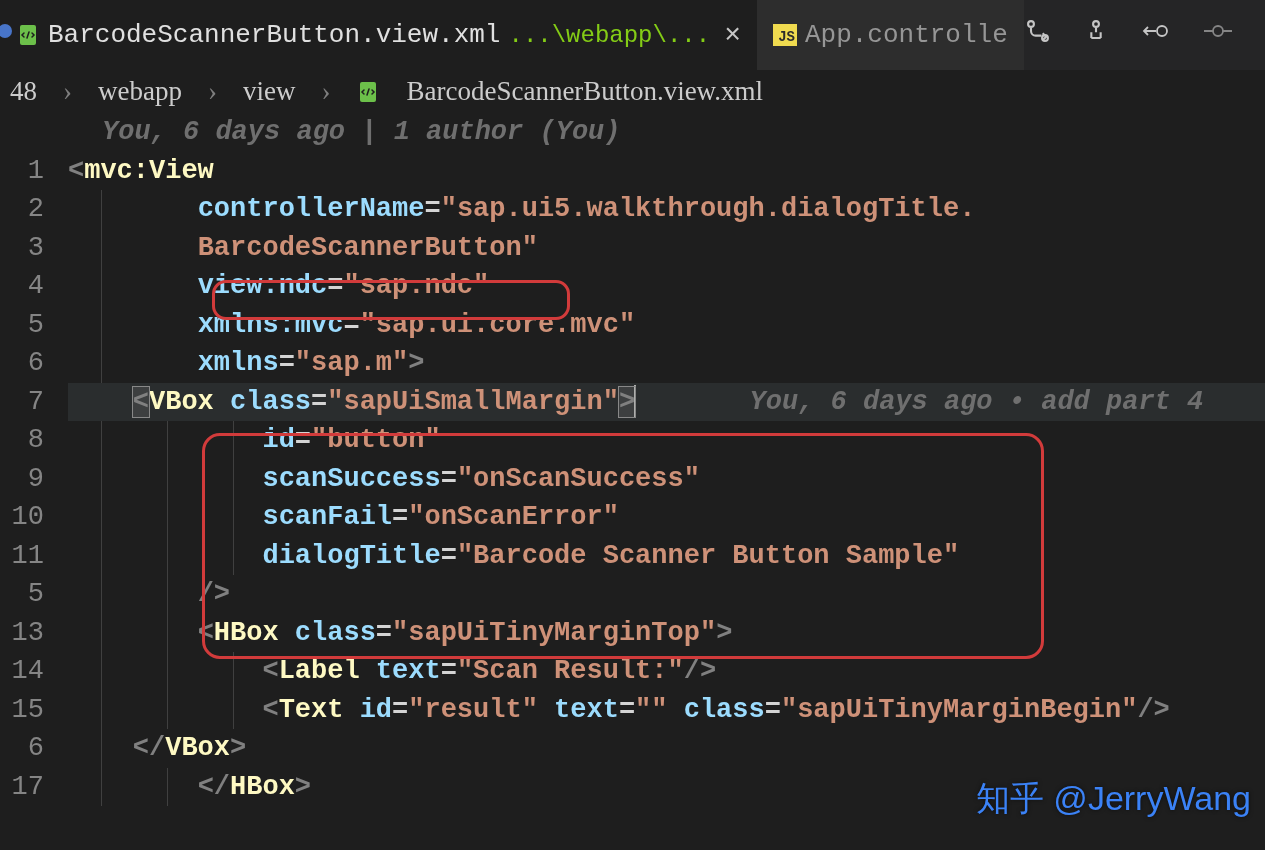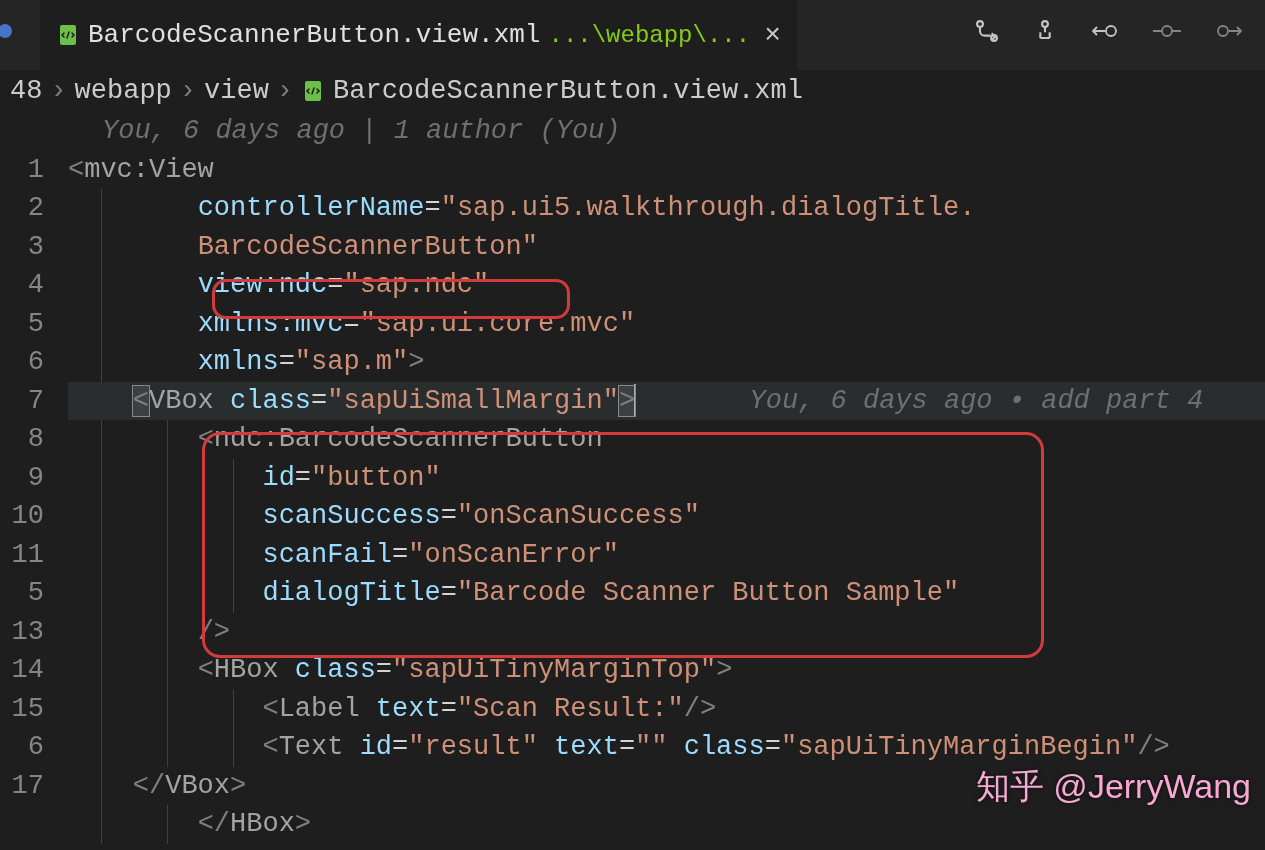--- a/index.html
+++ b/index.html
@@ -49,45 +49,46 @@
     align-items: center;
     gap: 30px;
     padding-right: 20px;
   }
   .tbicon { color: #c5c5c5; font-size: 26px; }
   .breadcrumb {
     display: flex;
     align-items: center;
     padding: 6px 10px;
     font-size: 27px;
-    gap: 8px;
+    gap: 26px;
     color: #cccccc;
     background: #1e1e1e;
+    font-family: Liberation Serif, serif;
   }
   .breadcrumb .sep { color: #7e7e7e; }
   .editor {
     position: relative;
     display: flex;
     font-size: 27px;
     line-height: 38.5px;
   }
   .gutter {
     width: 68px;
     text-align: right;
     color: #858585;
     padding-right: 24px;
     user-select: none;
   }
   .gutter div { height: 38.5px; }
   .code { position: relative; flex: 1; }
-  .line { height: 38.5px; white-space: pre; position: relative; }
+  .line { height: 38.5px; white-space: pre; position: relative; font-weight: bold; }
   .blame-line { color: #6f6f6f; font-style: italic; padding-left: 34px; }
   .hl6 { background: #2a2d2e; }
   .tag-open { color: #808080; }
-  .elname { color: #a3a3a3; }
+  .elname { color: #fef9c3; }
   .attr { color: #9cdcfe; }
   .eq { color: #d4d4d4; }
   .str { color: #ce9178; }
   .blame-inline { color: #6f6f6f; font-style: italic; }
   .cursor-caret {
     display:inline-block;
     border-left: 2px solid #aeafad;
     height: 32px; vertical-align: middle;
     margin-left: -1px;
   }
@@ -106,22 +107,22 @@
   .red-box2 {
     position: absolute;
     border: 3px solid #d23b3b;
     border-radius: 18px;
     top: 320px; left: 134px;
     width: 842px; height: 226px;
     pointer-events: none;
   }
   .watermark {
     position: absolute;
-    right: 14px; bottom: 40px;
-    color: #f9a8d4;
+    right: 14px; bottom: 28px;
+    color: #3b82f6;
     font-family: "Segoe UI","Microsoft YaHei",sans-serif;
     font-size: 34px;
     font-weight: 500;
     text-shadow: 0 0 4px rgba(0,0,0,.6);
   }
   .dot-indicator {
     width: 14px; height: 14px;
     border-radius: 50%;
     background: #4875c9;
     position:absolute;
@@ -141,20 +142,24 @@
   <div class="tab active">
     <span class="green-diamond">
       <svg viewBox="0 0 24 24">
           <rect x="4" y="2" width="16" height="20" rx="2" fill="#6cc04a"></rect>
           <path d="M8 10l-2 2 2 2M16 10l2 2-2 2M13 9l-2 6" stroke="#1e1e1e" stroke-width="1.5" fill="none" stroke-linecap="round"></path>
         </svg>
     </span>
     <span class="tab-title">BarcodeScannerButton.view.xml</span>
     <span class="tab-sub">...\webapp\...</span>
     <span class="close-x">×</span>
+  </div>
+  <div class="tab inactive" style="background:#2d2d2d;">
+    <span class="js-badge">JS</span>
+    <span class="tab-title">App.controlle</span>
   </div>
   <div class="toolbar-right">
     <span class="tbicon">
       <svg width="28" height="28" viewBox="0 0 24 24" fill="none" stroke="currentColor" stroke-width="1.8">
           <circle cx="6" cy="6" r="2.5"></circle>
           <circle cx="18" cy="18" r="2.5"></circle>
           <path d="M6 9v3a4 4 0 004 4h5M16 14l3 3-3 3"></path>
         </svg>
     </span>
     <span class="tbicon">
@@ -232,21 +237,20 @@
     <div class="line"><span style="position:absolute;left:33px;top:0;bottom:0;border-left:1px solid #404040"></span>        <span class="str"><span>BarcodeScannerButton</span>"</span></div>
 
     <div class="line"><span style="position:absolute;left:33px;top:0;bottom:0;border-left:1px solid #404040"></span>        <span class="attr">view:ndc</span><span class="eq">=</span><span class="str">"<span>sap.ndc</span>"</span></div>
 
     <div class="line"><span style="position:absolute;left:33px;top:0;bottom:0;border-left:1px solid #404040"></span>        <span class="attr">xmlns:mvc</span><span class="eq">=</span><span class="str">"<span>sap.ui.core.mvc</span>"</span></div>
 
     <div class="line"><span style="position:absolute;left:33px;top:0;bottom:0;border-left:1px solid #404040"></span>        <span class="attr">xmlns</span><span class="eq">=</span><span class="str">"<span>sap.m</span>"</span><span class="tag-open">&gt;</span></div>
 
     <div class="line hl6">    <span class="tag-open bracket-match">&lt;</span><span class="elname">VBox</span> <span class="attr">class</span><span class="eq">=</span><span class="str">"<span>sapUiSmallMargin</span>"</span><span class="tag-open bracket-match">&gt;</span><span class="cursor-caret"></span>       <span class="blame-inline">You, 6 days ago • add part 4</span></div>
 
-    <div class="line"><span style="position:absolute;left:33px;top:0;bottom:0;border-left:1px solid #404040"></span><span style="position:absolute;left:99px;top:0;bottom:0;border-left:1px solid #404040"></span>        <span class="tag-open">&lt;</span><span class="elname">ndc:BarcodeScannerButton</span></div>
 
     <div class="line"><span style="position:absolute;left:33px;top:0;bottom:0;border-left:1px solid #404040"></span><span style="position:absolute;left:99px;top:0;bottom:0;border-left:1px solid #404040"></span><span style="position:absolute;left:165px;top:0;bottom:0;border-left:1px solid #404040"></span>            <span class="attr">id</span><span class="eq">=</span><span class="str">"<span>button</span>"</span></div>
     <div class="line"><span style="position:absolute;left:33px;top:0;bottom:0;border-left:1px solid #404040"></span><span style="position:absolute;left:99px;top:0;bottom:0;border-left:1px solid #404040"></span><span style="position:absolute;left:165px;top:0;bottom:0;border-left:1px solid #404040"></span>            <span class="attr">scanSuccess</span><span class="eq">=</span><span class="str">"<span>onScanSuccess</span>"</span></div>
     <div class="line"><span style="position:absolute;left:33px;top:0;bottom:0;border-left:1px solid #404040"></span><span style="position:absolute;left:99px;top:0;bottom:0;border-left:1px solid #404040"></span><span style="position:absolute;left:165px;top:0;bottom:0;border-left:1px solid #404040"></span>            <span class="attr">scanFail</span><span class="eq">=</span><span class="str">"<span>onScanError</span>"</span></div>
     <div class="line"><span style="position:absolute;left:33px;top:0;bottom:0;border-left:1px solid #404040"></span><span style="position:absolute;left:99px;top:0;bottom:0;border-left:1px solid #404040"></span><span style="position:absolute;left:165px;top:0;bottom:0;border-left:1px solid #404040"></span>            <span class="attr">dialogTitle</span><span class="eq">=</span><span class="str">"<span>Barcode Scanner Button Sample</span>"</span></div>
     <div class="line"><span style="position:absolute;left:33px;top:0;bottom:0;border-left:1px solid #404040"></span><span style="position:absolute;left:99px;top:0;bottom:0;border-left:1px solid #404040"></span>        <span class="tag-open">/&gt;</span></div>
 
     <div class="line"><span style="position:absolute;left:33px;top:0;bottom:0;border-left:1px solid #404040"></span><span style="position:absolute;left:99px;top:0;bottom:0;border-left:1px solid #404040"></span>        <span class="tag-open">&lt;</span><span class="elname">HBox</span> <span class="attr">class</span><span class="eq">=</span><span class="str">"<span>sapUiTinyMarginTop</span>"</span><span class="tag-open">&gt;</span></div>
 
     <div class="line"><span style="position:absolute;left:33px;top:0;bottom:0;border-left:1px solid #404040"></span><span style="position:absolute;left:99px;top:0;bottom:0;border-left:1px solid #404040"></span><span style="position:absolute;left:165px;top:0;bottom:0;border-left:1px solid #404040"></span>            <span class="tag-open">&lt;</span><span class="elname">Label</span> <span class="attr">text</span><span class="eq">=</span><span class="str">"<span>Scan Result:</span>"</span><span class="tag-open">/&gt;</span></div>

